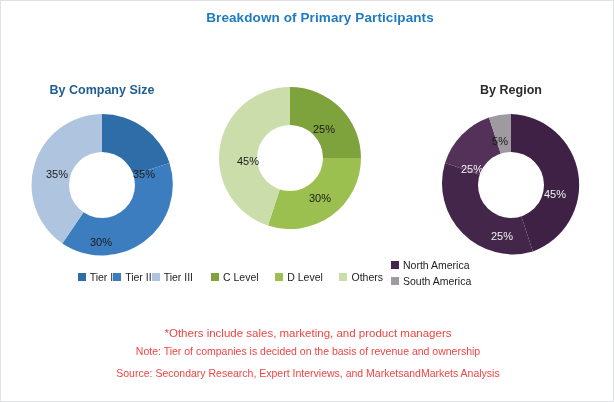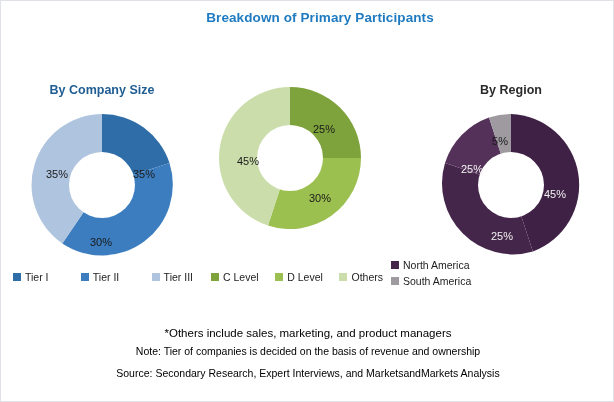--- a/index.html
+++ b/index.html
@@ -82,21 +82,21 @@
     width: 8px;
     height: 8px;
     margin-right: 4px;
     flex: 0 0 auto;
     display: inline-block;
   }
 
   #legend-company {
     left: 12px; top: 270px; width: 180px;
   }
-  #legend-company .legend-row { justify-content: space-between; }
+  #legend-company .legend-row { justify-content: flex-end; }
   #legend-design {
     left: 202px; top: 270px; width: 180px;
   }
   #legend-design .legend-row { justify-content: space-between; padding-left: 8px; }
   #legend-region {
     left: 390px; top: 258px; width: 216px;
   }
   #legend-region .legend-col {
     display: inline-block;
     vertical-align: top;
@@ -104,21 +104,21 @@
   #legend-region .legend-col.c1 { width: 112px; }
   #legend-region .legend-col.c2 { width: 104px; }
   #legend-region .legend-item { margin-bottom: 4px; }
 
   #notes {
     position: absolute;
     left: 0;
     top: 324px;
     width: 614px;
     text-align: center;
-    color: #000000;
+    color: #ef4444;
   }
   .note-line { line-height: 1.55; }
   #note-others { font-size: 11.5px; }
   #note-tier   { font-size: 10.5px; }
   #note-source { font-size: 10.5px; margin-top: 6px; }
 </style>
 </head>
 <body>
 
 <div id="slide">

